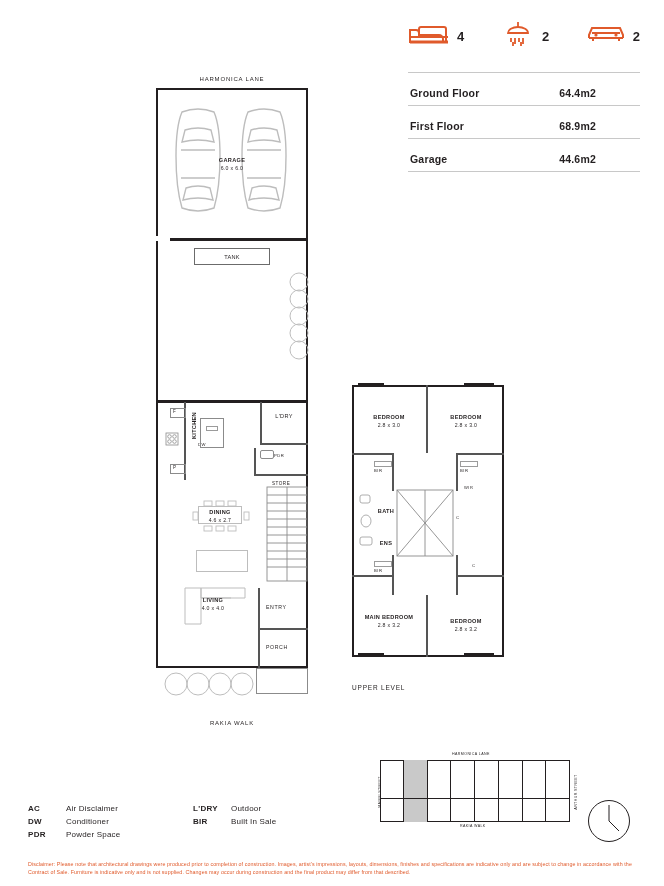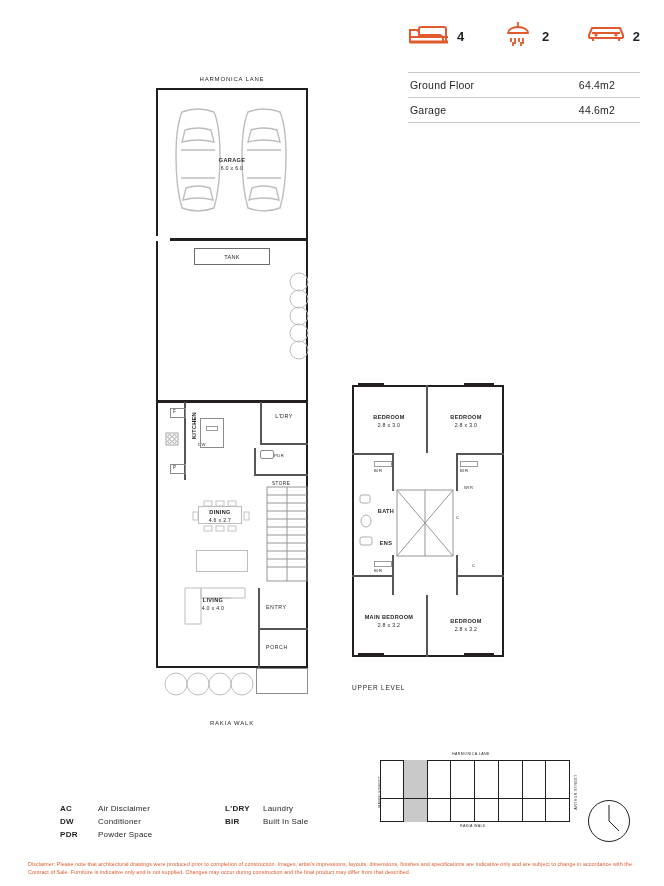--- a/index.html
+++ b/index.html
@@ -24,23 +24,23 @@
   .ico { display:block; }
 
   
   .area-table {
     position: absolute; left: 408px; top: 72px; width: 232px;
     border-collapse: collapse;
     font-size: 10.5px;
   }
   .area-table tr { border-bottom: 1px solid #c8c8c8; }
   .area-table tr:first-child { border-top: 1px solid #c8c8c8; }
-  .area-table td { padding: 6px 2px 6px 2px; }
+  .area-table td { padding: 14px 2px 6px 2px; font-weight: bold; }
   .area-table td.label { text-align: left; letter-spacing: .2px; }
-  .area-table td.value { text-align: center; letter-spacing: .2px; }
+  .area-table td.value { text-align: left; letter-spacing: .2px; }
 
   
   .plan-label {
     position: absolute; font-size: 6px; letter-spacing: .8px;
     color: #231f20; text-align: center; white-space: nowrap;
   }
   .wall { position: absolute; background: #231f20; }
   .thinline { position: absolute; background: #8b8b8b; }
   .room-txt {
     position: absolute; text-align: center; font-size: 5.6px;
@@ -63,21 +63,21 @@
     border: 2.5px solid #231f20; background: #ffffff;
   }
 
   .tag {
     position: absolute; font-size: 5.5px; letter-spacing: .5px; color:#231f20;
   }
 
   
   .legend { position: absolute; left: 28px; top: 804px; width: 330px; font-size: 8px; }
   .legend-row { display: flex; margin-bottom: 4px; }
-  .legend-col { display: flex; width: 165px; margin-left: 32px; }
+  .legend-col { display: flex; width: 165px; }
   .legend-abbr { width: 38px; font-weight: 700; letter-spacing: .3px; }
   .legend-term { letter-spacing: .2px; }
 
   .disclaimer {
     position: absolute; left: 28px; top: 860px; width: 610px;
     font-size: 5.3px; line-height: 1.55; color: #e05a2b; letter-spacing: .1px;
   }
 
   
   #site-plan { position: absolute; left: 380px; top: 752px; width: 190px; height: 80px; }
@@ -136,20 +136,24 @@
       </span>
       <span class="icon-count">2</span>
     </div>
   </div>
 
   <table class="area-table">
     <tbody>
         <tr>
       <td class="label">Ground Floor</td>
       <td class="value">64.4m2</td>
+    </tr>
+    <tr>
+      <td class="label">First Floor</td>
+      <td class="value">68.9m2</td>
     </tr>
     <tr>
       <td class="label">Garage</td>
       <td class="value">44.6m2</td>
     </tr>
   </tbody>
     </table>
 
   <div class="plan-label" style="left:156px; top:76px; width:152px;">HARMONICA LANE</div>
 
@@ -391,21 +395,21 @@
   </div>
 
   <div class="legend">
     <div class="legend-row">
       <div class="legend-col">
         <span class="legend-abbr">AC</span>
         <span class="legend-term">Air Disclaimer</span>
       </div>
       <div class="legend-col">
         <span class="legend-abbr">L'DRY</span>
-        <span class="legend-term">Laundry</span>
+        <span class="legend-term">Outdoor</span>
       </div>
     </div>
     <div class="legend-row">
       <div class="legend-col">
         <span class="legend-abbr">DW</span>
         <span class="legend-term">Conditioner</span>
       </div>
       <div class="legend-col">
         <span class="legend-abbr">BIR</span>
         <span class="legend-term">Built In Sale</span>

